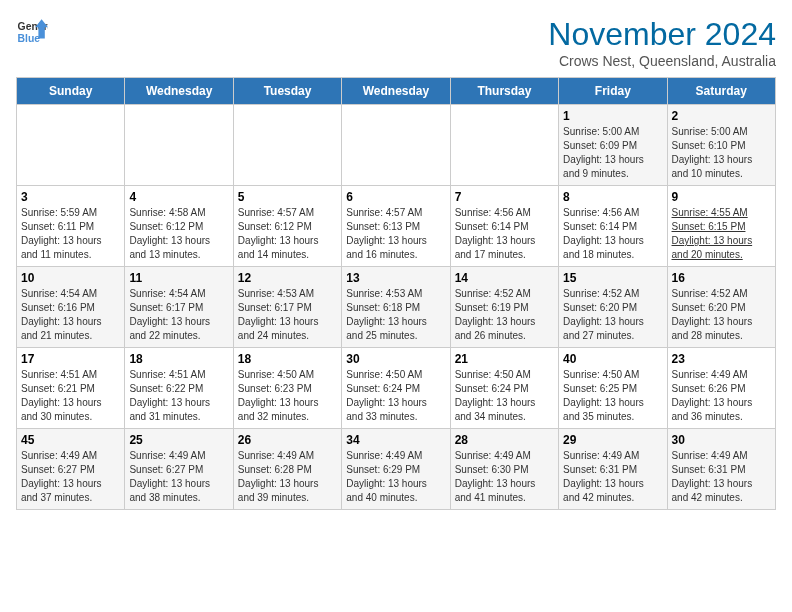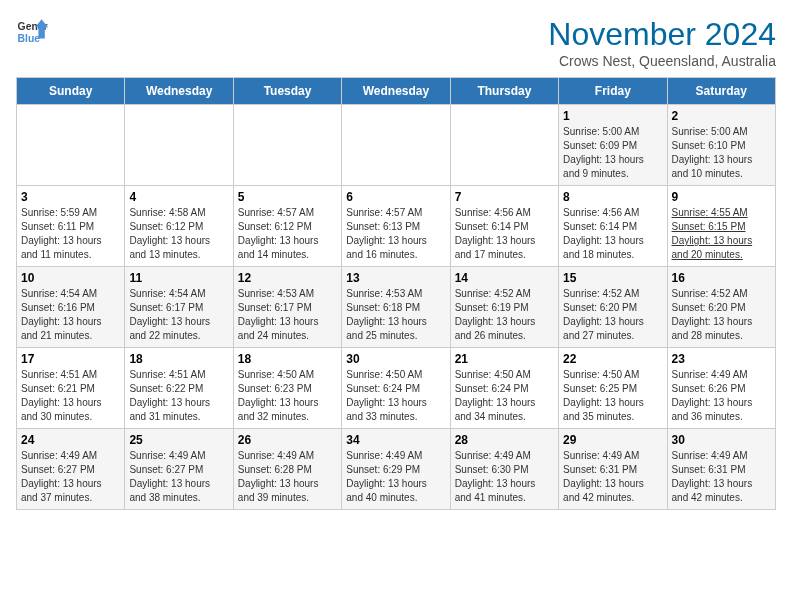--- a/index.html
+++ b/index.html
@@ -259,37 +259,37 @@
 and 33 minutes.</div>
         </td>
         <td>
           <div class="day-num">21</div>
           <div class="day-detail" style="white-space: pre-line;">Sunrise: 4:50 AM
 Sunset: 6:24 PM
 Daylight: 13 hours
 and 34 minutes.</div>
         </td>
         <td>
-          <div class="day-num">22</div>
+          <div class="day-num">40</div>
           <div class="day-detail" style="white-space: pre-line;">Sunrise: 4:50 AM
 Sunset: 6:25 PM
 Daylight: 13 hours
 and 35 minutes.</div>
         </td>
         <td>
           <div class="day-num">23</div>
           <div class="day-detail" style="white-space: pre-line;">Sunrise: 4:49 AM
 Sunset: 6:26 PM
 Daylight: 13 hours
 and 36 minutes.</div>
         </td>
       </tr>
       <tr>
         <td>
-          <div class="day-num">24</div>
+          <div class="day-num">45</div>
           <div class="day-detail" style="white-space: pre-line;">Sunrise: 4:49 AM
 Sunset: 6:27 PM
 Daylight: 13 hours
 and 37 minutes.</div>
         </td>
         <td>
           <div class="day-num">25</div>
           <div class="day-detail" style="white-space: pre-line;">Sunrise: 4:49 AM
 Sunset: 6:27 PM
 Daylight: 13 hours

